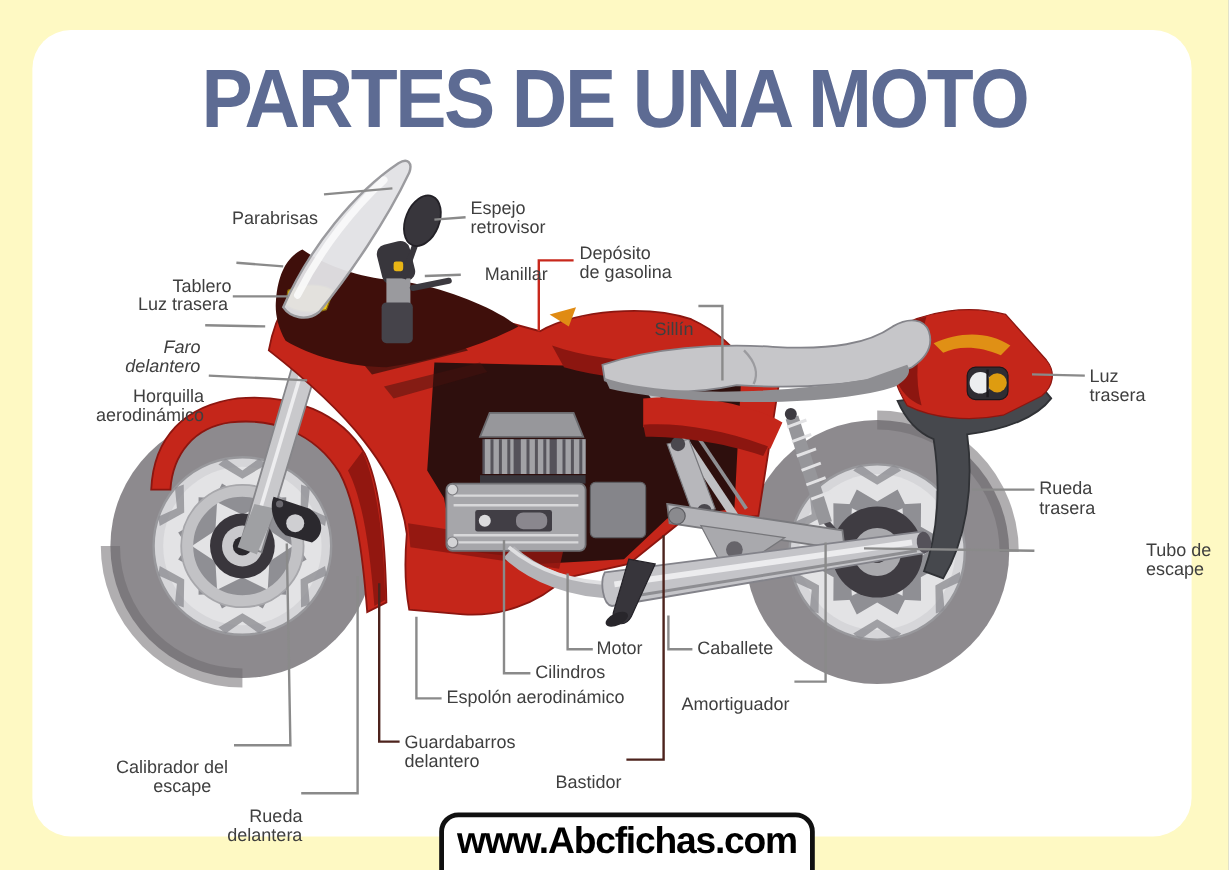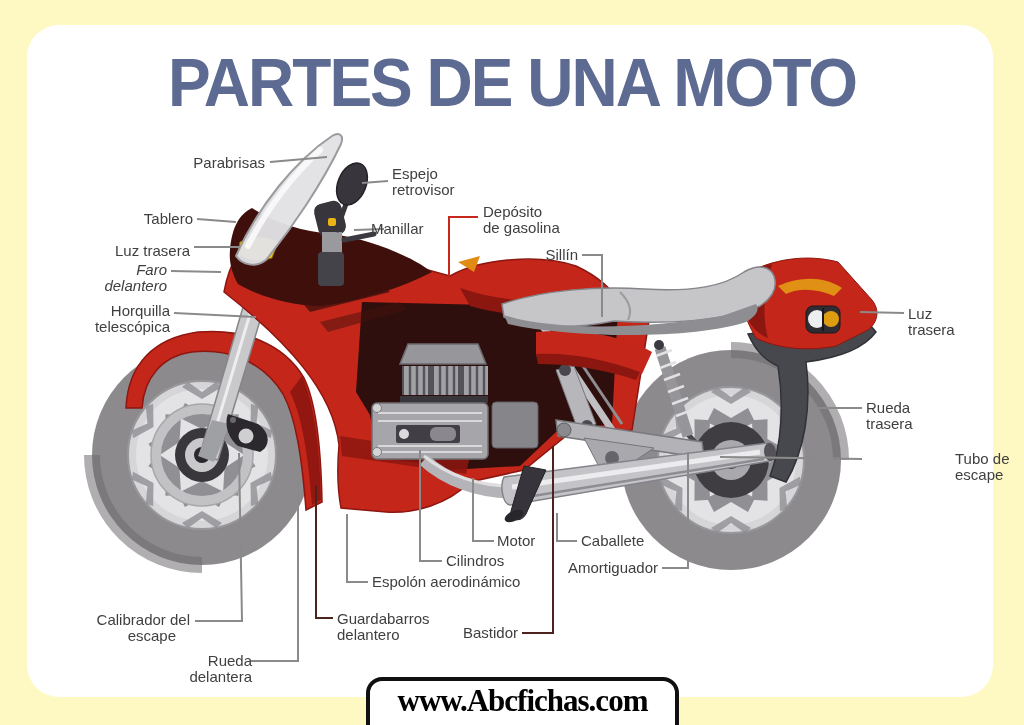--- a/index.html
+++ b/index.html
@@ -5,26 +5,26 @@
   html,body{margin:0;padding:0;width:1024px;height:725px;overflow:hidden;
     font-family:"Liberation Sans",sans-serif;background:#aeb6d5;}
   .stage{position:relative;width:1024px;height:725px;background:#fef9c3;overflow:hidden;}
   .card{position:absolute;left:27px;top:25px;width:966px;height:672px;background:#ffffff;border-radius:32px;}
   .page-title{position:absolute;left:0;right:0;top:42px;margin:0;text-align:center;
     font-size:64px;font-weight:700;letter-spacing:-2px;color:#5d6b93;
     transform:scaleY(1.08);transform-origin:50% 0;}
   .moto-svg{position:absolute;left:0;top:0;width:1024px;height:725px;}
   .lbl{position:absolute;font-size:15px;line-height:16px;color:#3f3f3f;z-index:5;}
   .lbl .line{display:block;}
-  .r{text-align:right;}
+  .r{text-align:right;margin-top:20px;}
   .watermark{position:absolute;left:366px;top:677px;width:313px;height:72px;
     background:#ffffff;border:4px solid #101010;border-radius:16px;z-index:20;
     display:flex;align-items:flex-start;justify-content:center;box-sizing:border-box;}
   .watermark span{font-size:31px;font-weight:700;color:#000;letter-spacing:-1px;padding-top:2px;
-    font-family:Liberation Serif, serif;}
+    font-family:Liberation Sans, sans-serif;}
 </style>
 </head>
 <body>
 
 <div class="stage">
   <div class="card"></div>
   <h1 class="page-title">PARTES DE UNA MOTO</h1>
 
   <svg class="moto-svg" viewBox="0 0 1024 725">
     <defs>
@@ -265,40 +265,40 @@
   <div class="lbl r" style="left:145px;top:155px;width:120px;">
       <span class="line">Parabrisas</span>
     </div>
   <div class="lbl" style="left:392px;top:166px;width:110px;">
       <span class="line">Espejo</span>
       <span class="line">retrovisor</span>
     </div>
   <div class="lbl r" style="left:103px;top:211px;width:90px;">
       <span class="line">Tablero</span>
     </div>
-  <div class="lbl" style="left:371px;top:221px;width:90px;">
+  <div class="lbl" style="left:404px;top:221px;width:90px;">
       <span class="line">Manillar</span>
     </div>
   <div class="lbl" style="left:483px;top:204px;width:110px;">
       <span class="line">Depósito</span>
       <span class="line">de gasolina</span>
     </div>
-  <div class="lbl r" style="left:95px;top:243px;width:95px;">
+  <div class="lbl r" style="left:95px;top:226px;width:95px;">
       <span class="line">Luz trasera</span>
     </div>
   <div class="lbl r" style="left:508px;top:247px;width:70px;">
       <span class="line">Sillín</span>
     </div>
   <div class="lbl r" style="left:77px;top:262px;width:90px;font-style:italic;">
       <span class="line">Faro</span>
       <span class="line">delantero</span>
     </div>
   <div class="lbl r" style="left:58px;top:303px;width:112px;">
       <span class="line">Horquilla</span>
-      <span class="line">telescópica</span>
+      <span class="line">aerodinámico</span>
     </div>
   <div class="lbl" style="left:908px;top:306px;width:70px;">
       <span class="line">Luz</span>
       <span class="line">trasera</span>
     </div>
   <div class="lbl" style="left:866px;top:400px;width:80px;">
       <span class="line">Rueda</span>
       <span class="line">trasera</span>
     </div>
   <div class="lbl" style="left:915px;top:451px;width:80px;margin-left:40px;">

